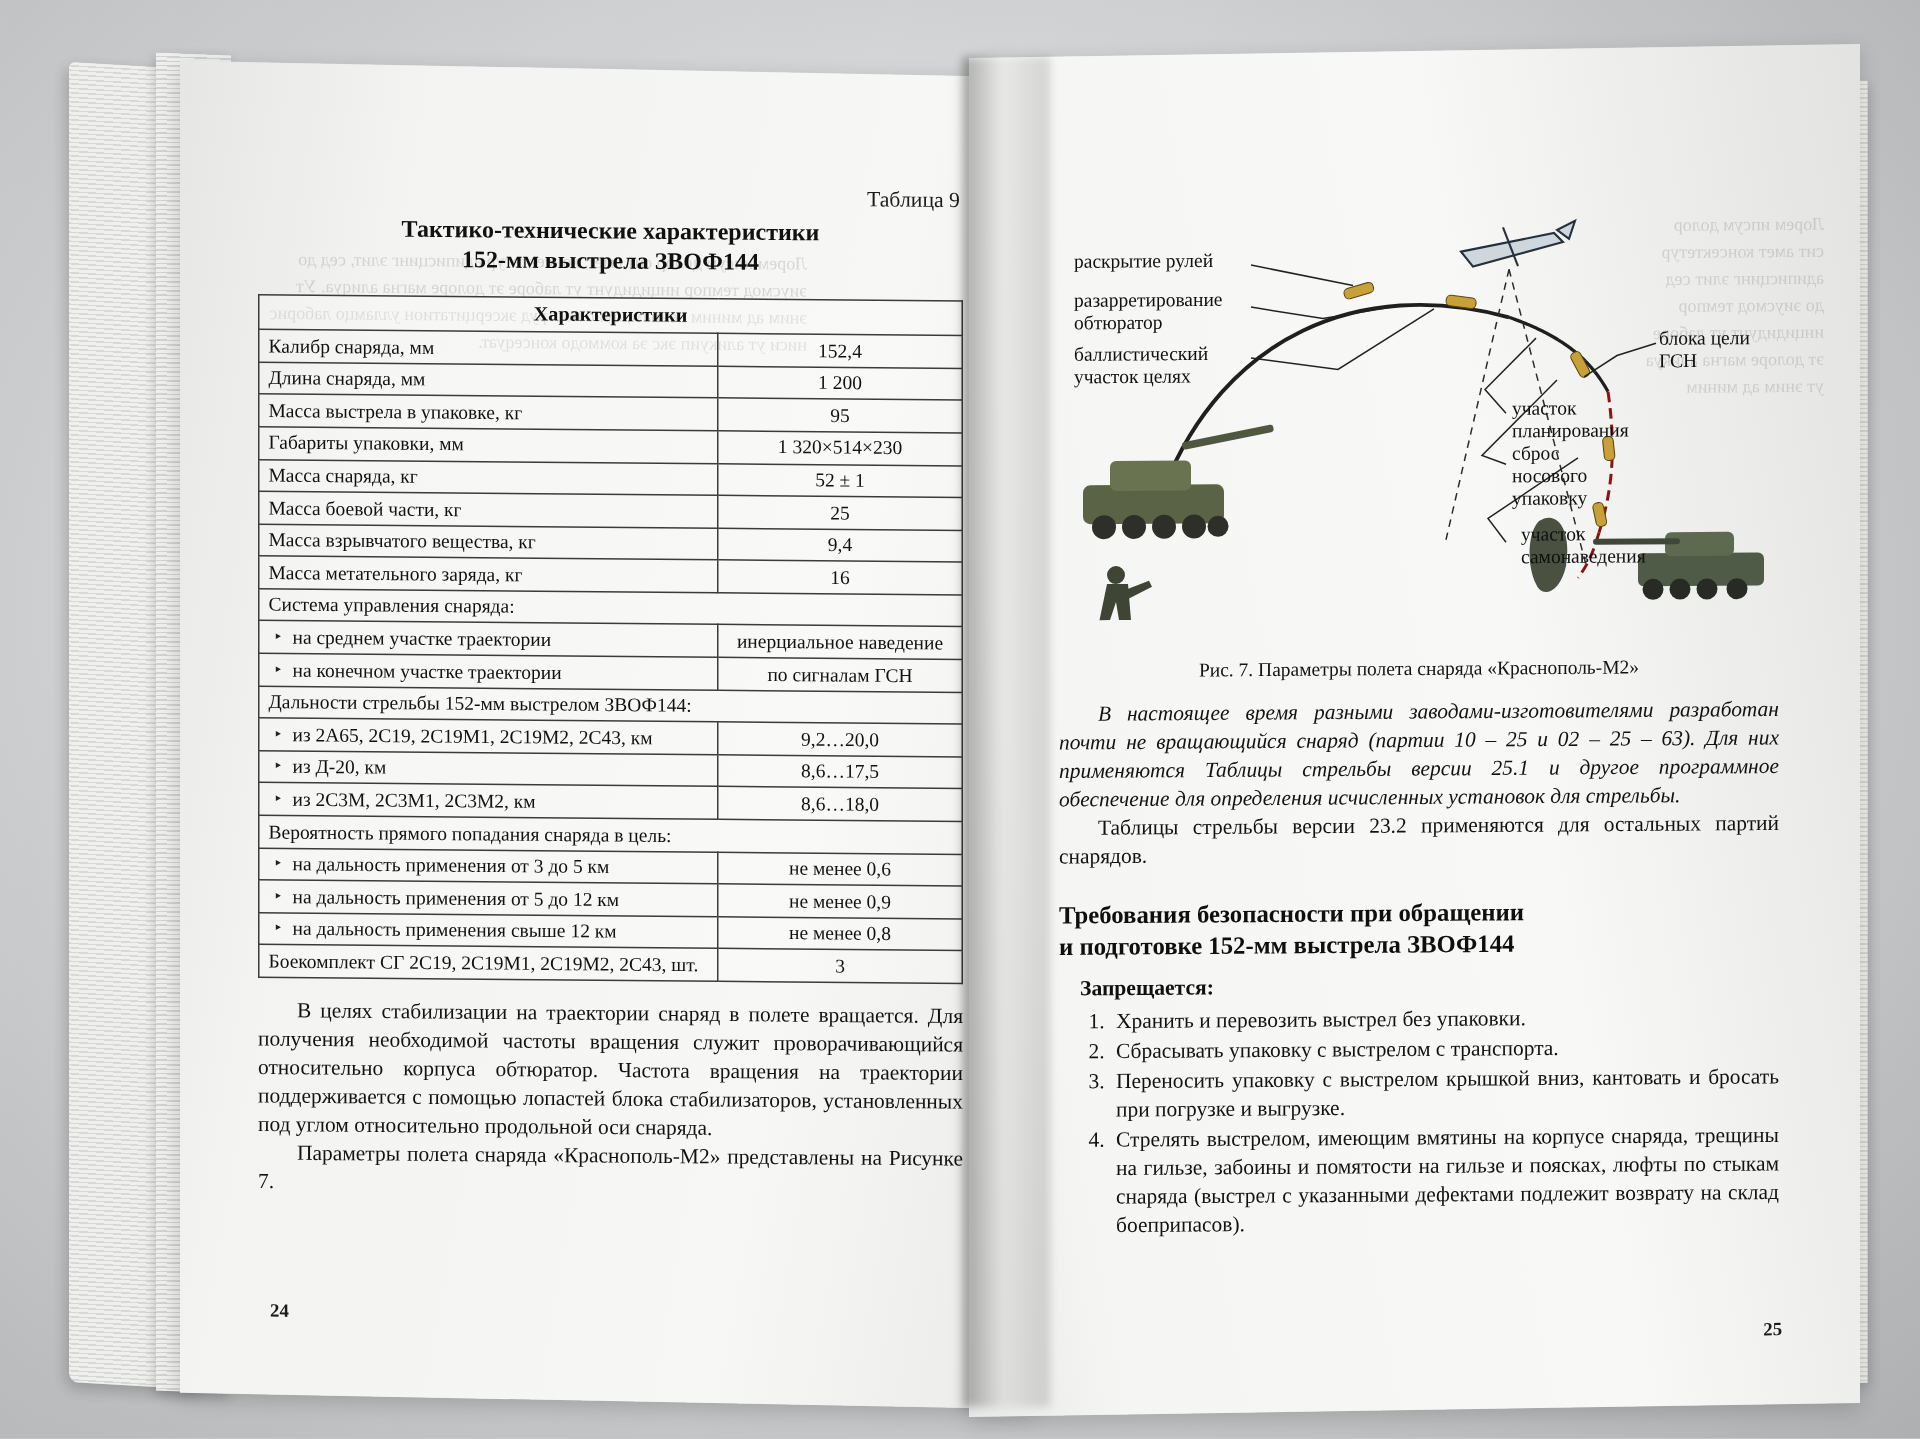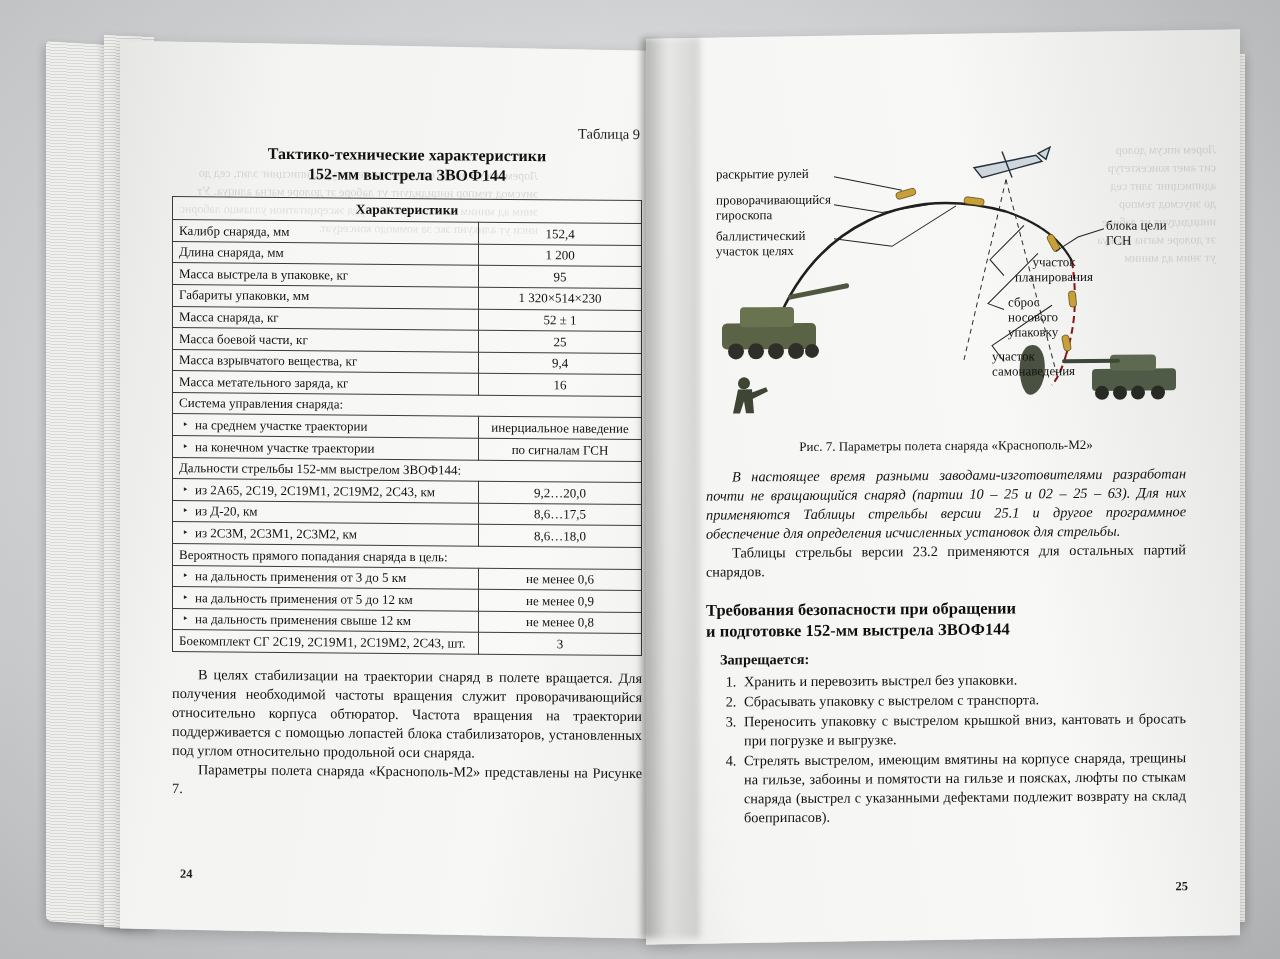--- a/index.html
+++ b/index.html
@@ -457,25 +457,25 @@
             <path d="M128,70 L176,78 L226,70"></path>
             <path d="M128,104 L186,112 L250,72"></path>
             <path d="M298,142 L284,126 L318,92"></path>
             <path d="M298,176 L282,170 L332,120"></path>
             <path d="M298,228 L286,212 L346,172"></path>
             <path d="M398,96 L372,104 L350,118"></path>
           </g>
         </svg>
 
         <div class="lbl" style="left:10px; top:32px;">раскрытие рулей</div>
-        <div class="lbl" style="left:10px; top:58px; white-space:normal; width:112px;"><span>проворачивающийся гироскопа</span></div>
+        <div class="lbl" style="left:10px; top:58px; white-space:normal; width:112px;"><span>разарретирование обтюратор</span></div>
         <div class="lbl" style="left:10px; top:94px; white-space:normal; width:112px;"><span>баллистический участок целях</span></div>
-        <div class="lbl" style="left:302px; top:122px; white-space:normal; width:92px;text-align:center;"><span>участок планирования</span></div>
+        <div class="lbl" style="left:302px; top:132px; white-space:normal; width:92px;"><span>участок планирования</span></div>
         <div class="lbl" style="left:302px; top:162px; white-space:normal; width:80px;"><span>сброс носового упаковку</span></div>
-        <div class="lbl" style="left:286px; top:216px; white-space:normal; width:92px;"><span>участок самонаведения</span></div>
+        <div class="lbl" style="left:308px; top:216px; white-space:normal; width:92px;"><span>участок самонаведения</span></div>
         <div class="lbl" style="left:400px; top:86px; white-space:normal; width:72px;"><span>блока цели ГСН</span></div>
       </div>
 
       <div class="fig-caption">Рис. 7. Параметры полета снаряда «Краснополь-М2»</div>
 
       <p class="body it">В настоящее время разными заводами-изготовителями разработан почти не вращающийся снаряд (партии 10 – 25 и 02 – 25 – 63). Для них применяются Таблицы стрельбы версии 25.1 и другое программное обеспечение для определения исчисленных установок для стрельбы.</p>
       <p class="body">Таблицы стрельбы версии 23.2 применяются для остальных партий снарядов.</p>
 
       <h2 class="sec">
         <span>Требования безопасности при обращении</span><br>

